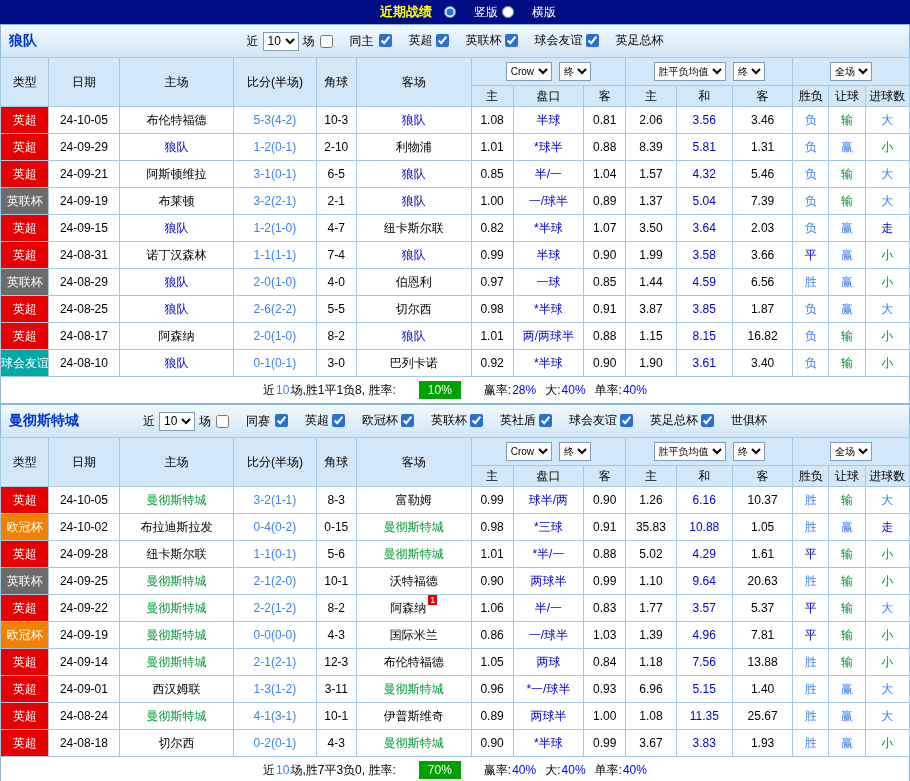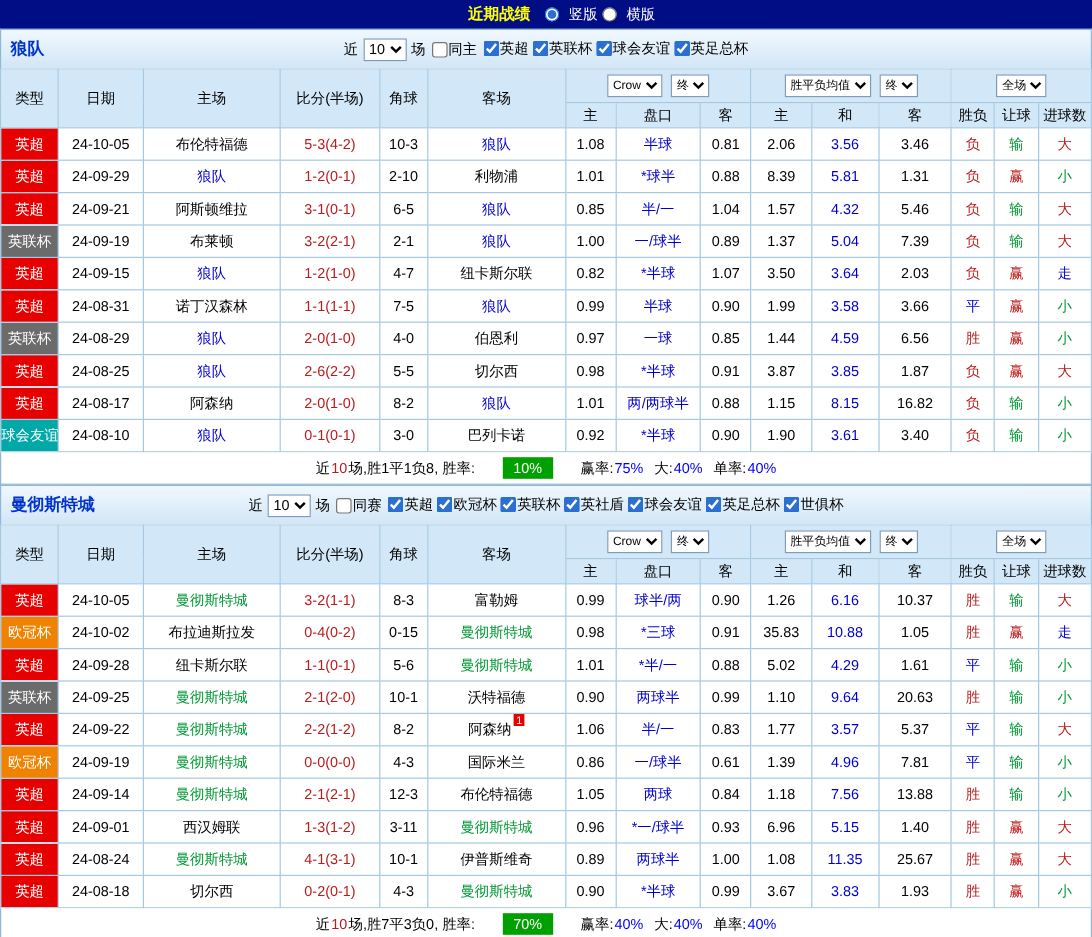--- a/index.html
+++ b/index.html
@@ -10,53 +10,53 @@
     font-size:12px; color:#000;
   }
   input { accent-color:#2a6fd1; }
 
   
   .topbar {
     height:24px; background:#000d85; color:#fff;
     display:flex; align-items:center; justify-content:center; gap:4px;padding-left:26px;
   }
   .topbar .title { color:#ffff00; font-weight:bold; font-size:13px; margin-right:8px; }
-  .topbar label { display:flex; align-items:center; gap:8px; cursor:pointer; font-size:12px; }
+  .topbar label { display:flex; align-items:center; gap:18px; cursor:pointer; font-size:12px; }
   .topbar input { width:12px; height:12px; }
 
   
   .sec-head {
     height:33px; position:relative; display:flex; align-items:center;
     background:linear-gradient(180deg,#f0f8fe 0%,#d2e6f6 100%);
     border:1px solid #8fb8d8; border-bottom:none;
   }
   .sec-head .team {
     position:absolute; left:8px; font-weight:bold; font-size:14px; color:#0033cc;
   }
   .filters { margin:0 auto; display:flex; align-items:center; gap:2px; }
   .filters select { height:19px; font-size:12px; border:1px solid #7f9db9; background:#fff; margin:0 2px; }
-  .filters label { display:inline-flex; align-items:center; cursor:pointer; margin-left:3px; }
+  .filters label { display:inline-flex; align-items:center; cursor:pointer; margin-left:3px;gap:16px; }
   .filters input { width:13px; height:13px; margin-right:1px; }
 
   
   table { width:910px; border-collapse:collapse; table-layout:fixed; text-align:center; }
   th,td { border:1px solid #a6c9e2; font-weight:normal; font-size:12px; overflow:hidden; white-space:nowrap; }
   thead th { background:#d2e7f7; }
   .hrow1 th { height:27px; }
   .hrow2 th { height:21px; }
   thead select { height:19px; font-size:10px; border:1px solid #7f9db9; background:#fff; margin:4px 2px; }
   tbody td { height:27px; background:#fff; }
 
   td.league { color:#fff; }
   .lg-pl { background:#e60000; }
   .lg-lc { background:#6b6b6b; }
   .lg-cf { background:#00a8a8; }
   .lg-cl { background:#f08200; }
 
-  .t-red   { color:#b91c1c; }
+  .t-red   { color:#3b82f6; }
   .t-green { color:#009933; }
   .t-blue  { color:#0000cc; }
 
   sup.redcard {
     background:#e60000; color:#fff; font-size:9px; line-height:11px;
     padding:0 2px; margin-left:2px; position:relative; top:-4px;
   }
 
   
   .sec-foot {
@@ -245,21 +245,21 @@
         <td>2.03</td>
         <td class="t-red">负</td>
         <td class="t-red">赢</td>
         <td class="t-blue">走</td>
       </tr>
       <tr>
         <td class="league lg-pl">英超</td>
         <td>24-08-31</td>
         <td>诺丁汉森林</td>
         <td class="t-red">1-1(1-1)</td>
-        <td>7-5</td>
+        <td>7-4</td>
         <td class="t-blue">狼队</td>
         <td>0.99</td>
         <td class="t-blue">半球</td>
         <td>0.90</td>
         <td>1.99</td>
         <td class="t-blue">3.58</td>
         <td>3.66</td>
         <td class="t-blue">平</td>
         <td class="t-red">赢</td>
         <td class="t-green">小</td>
@@ -334,21 +334,21 @@
       </tr>
     </tbody>
 </table>
 
 <div class="sec-foot">
   <span>近</span>
     <span class="t-red">10</span>
     <span>场,胜1平1负8, 胜率:</span>
   <span class="rate-badge">10%</span>
   <span>赢率:</span>
-    <span class="pct">75%</span>
+    <span class="pct">28%</span>
   <span class="gap-l">大:</span>
     <span class="pct">40%</span>
   <span class="gap-l">单率:</span>
     <span class="pct">40%</span>
 </div>
 
 <div class="sec-head">
   <span class="team">曼彻斯特城</span>
   <div class="filters">
     <span>近</span>
@@ -521,21 +521,21 @@
       </tr>
       <tr>
         <td class="league lg-cl">欧冠杯</td>
         <td>24-09-19</td>
         <td class="t-green">曼彻斯特城</td>
         <td class="t-red">0-0(0-0)</td>
         <td>4-3</td>
         <td>国际米兰</td>
         <td>0.86</td>
         <td class="t-blue">一/球半</td>
-        <td>0.61</td>
+        <td>1.03</td>
         <td>1.39</td>
         <td class="t-blue">4.96</td>
         <td>7.81</td>
         <td class="t-blue">平</td>
         <td class="t-green">输</td>
         <td class="t-green">小</td>
       </tr>
       <tr>
         <td class="league lg-pl">英超</td>
         <td>24-09-14</td>

